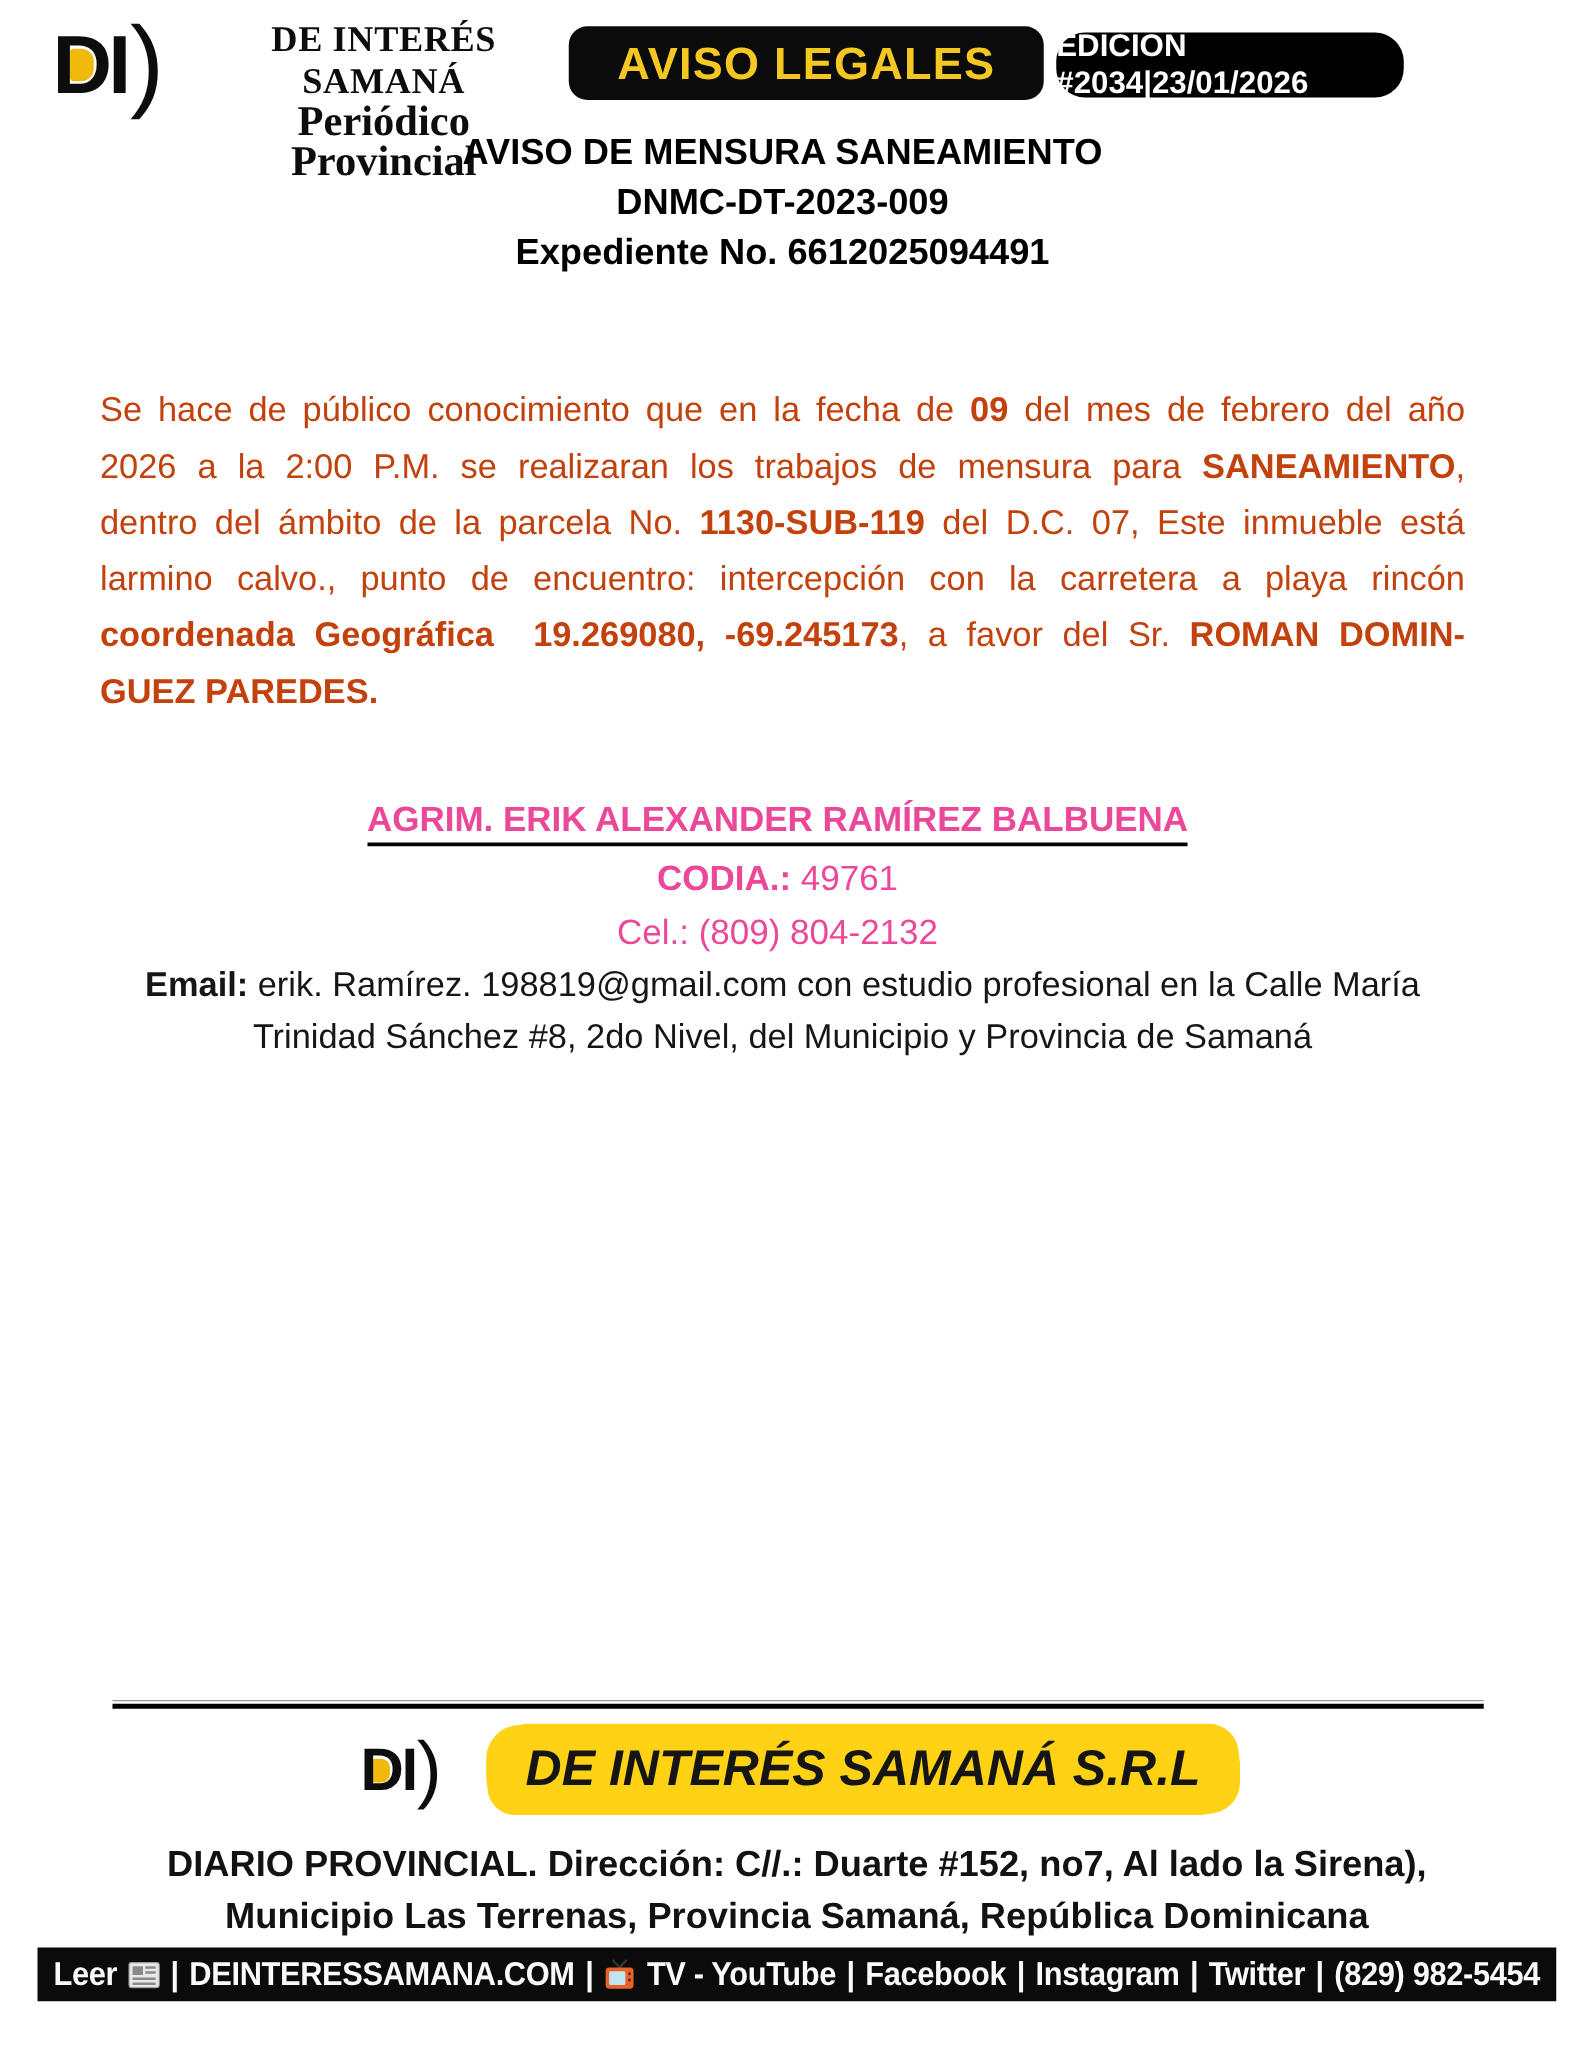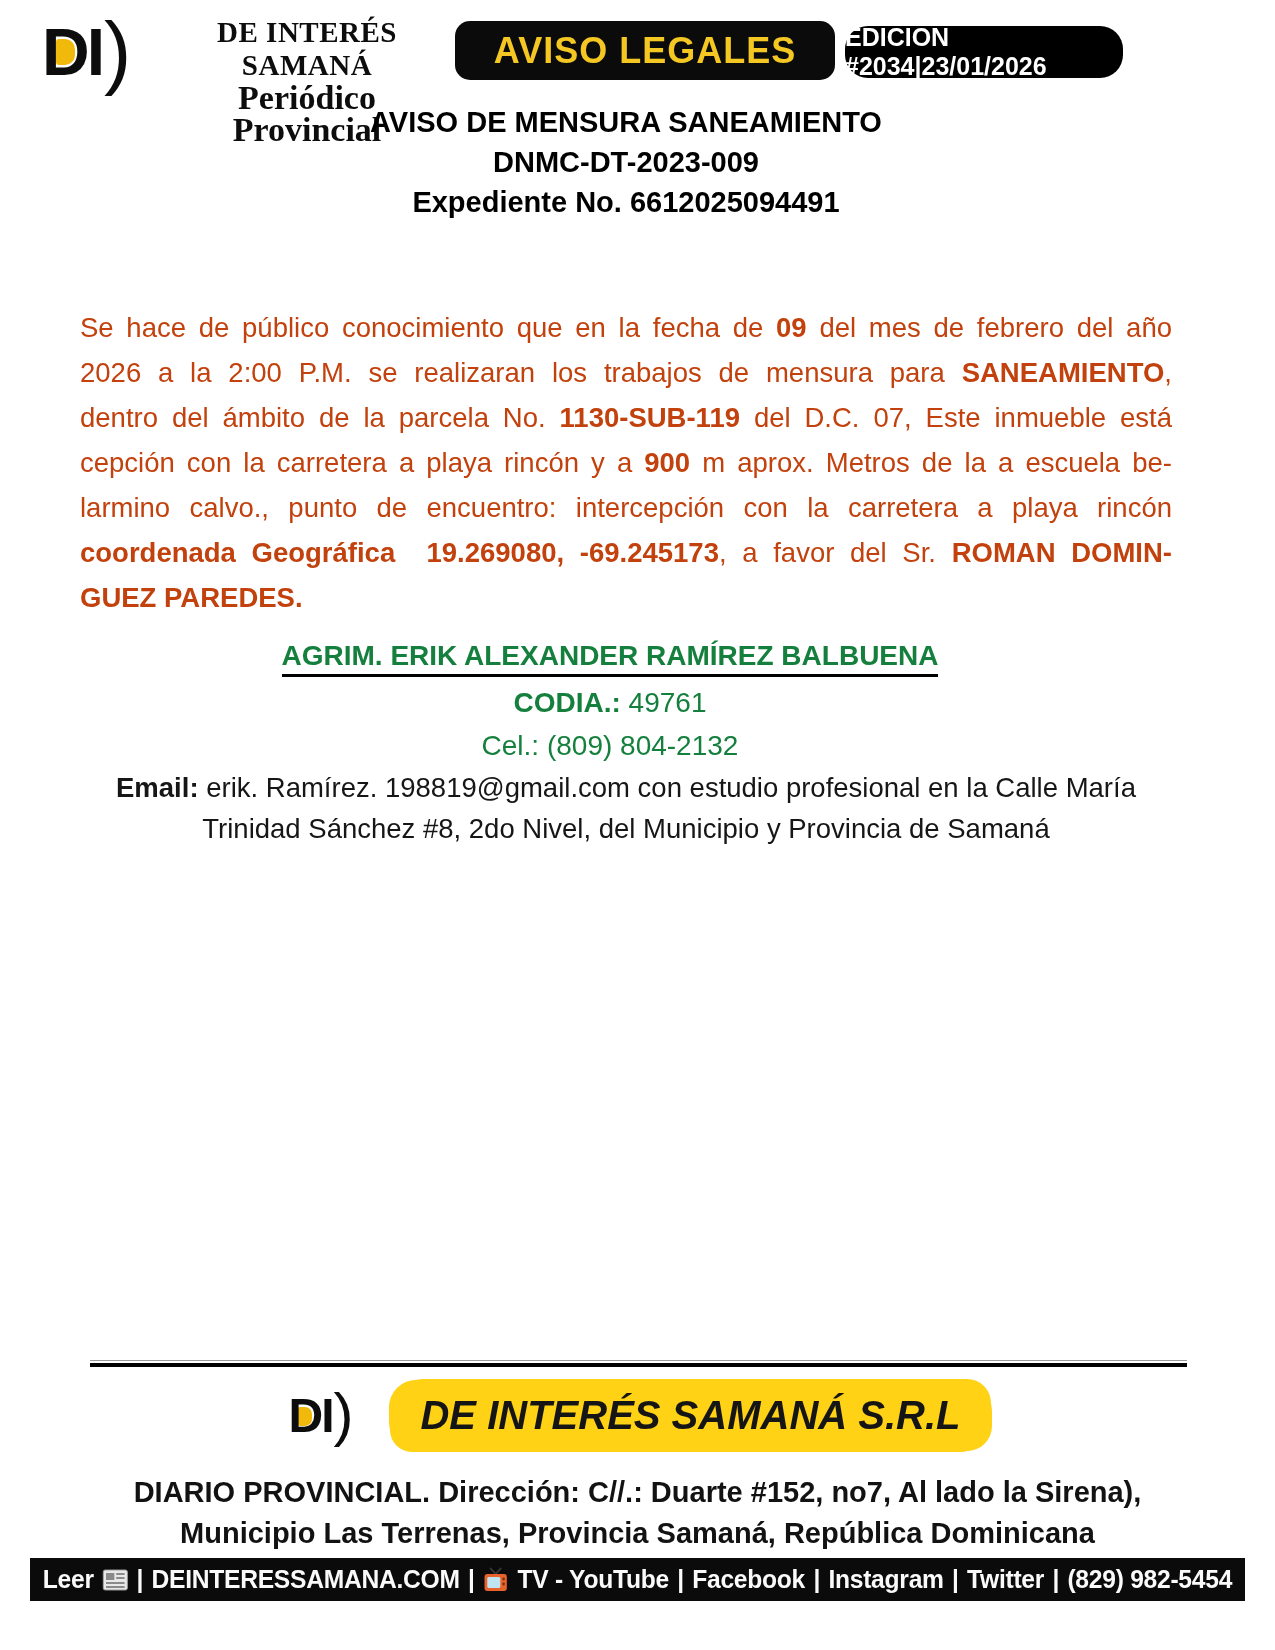--- a/index.html
+++ b/index.html
@@ -22,21 +22,21 @@
   
   .titles{position:absolute;left:80px;top:102px;width:1092px;text-align:center;font-weight:bold;font-size:29px;line-height:40px;color:#000000;}
 
   
   .bodytext{position:absolute;left:80px;top:266px;width:1092px;font-size:27.5px;color:#c2410c;margin-top:39px;}
   .bline{height:45px;line-height:45px;text-align:left;white-space:normal;}
   .bline.just{text-align:justify;text-align-last:justify;}
   .bold{font-weight:bold;}
 
   
-  .surveyor{position:absolute;left:64px;top:640px;width:1092px;text-align:center;font-size:28px;color:#15803d;}
+  .surveyor{position:absolute;left:76px;top:640px;width:1092px;text-align:center;font-size:28px;color:#ec4899;}
   .surv-name{display:inline-block;font-weight:bold;border-bottom:3px solid #000;padding-bottom:2px;}
   .surv-line{margin-top:9px;line-height:34px;}
 
   
   .emailblk{position:absolute;left:80px;top:767px;width:1092px;text-align:center;font-size:27.5px;line-height:41px;color:#161616;}
 
   
   .rule{position:absolute;left:90px;top:1360px;width:1097px;height:7px;border-top:1px solid #9a9a9a;border-bottom:4px solid #000;box-sizing:border-box;}
 
   
@@ -77,21 +77,20 @@
 <div class="titles">
   <div>AVISO DE MENSURA SANEAMIENTO</div>
   <div>DNMC-DT-2023-009</div>
   <div>Expediente No. 6612025094491</div>
 </div>
 
 <div class="bodytext">
     <div class="bline just"><span>Se hace de público conocimiento que en la fecha de </span><span class="bold">09</span><span> del mes de febrero del año</span></div>
     <div class="bline just"><span>2026 a la 2:00 P.M. se realizaran los trabajos de mensura para </span><span class="bold">SANEAMIENTO</span><span>,</span></div>
     <div class="bline just"><span>dentro del ámbito de la parcela No. </span><span class="bold">1130-SUB-119</span><span> del D.C. 07, Este inmueble está</span></div>
-    <div class="bline just"><span>cepción con la carretera a playa rincón y a </span><span class="bold">900</span><span> m aprox. Metros de la a escuela be-</span></div>
     <div class="bline just"><span>larmino calvo., punto de encuentro: intercepción con la carretera a playa rincón</span></div>
     <div class="bline just"><span class="bold">coordenada Geográfica &nbsp;19.269080, -69.245173</span><span>, a favor del Sr. </span><span class="bold">ROMAN DOMIN-</span></div>
     <div class="bline"><span class="bold">GUEZ PAREDES.</span></div>
   </div>
 
 <div class="surveyor">
   <div><span class="surv-name">AGRIM. ERIK ALEXANDER RAMÍREZ BALBUENA</span></div>
   <div class="surv-line"><span class="bold">CODIA.:</span> <span>49761</span></div>
   <div class="surv-line">Cel.: (809) 804-2132</div>
 </div>

